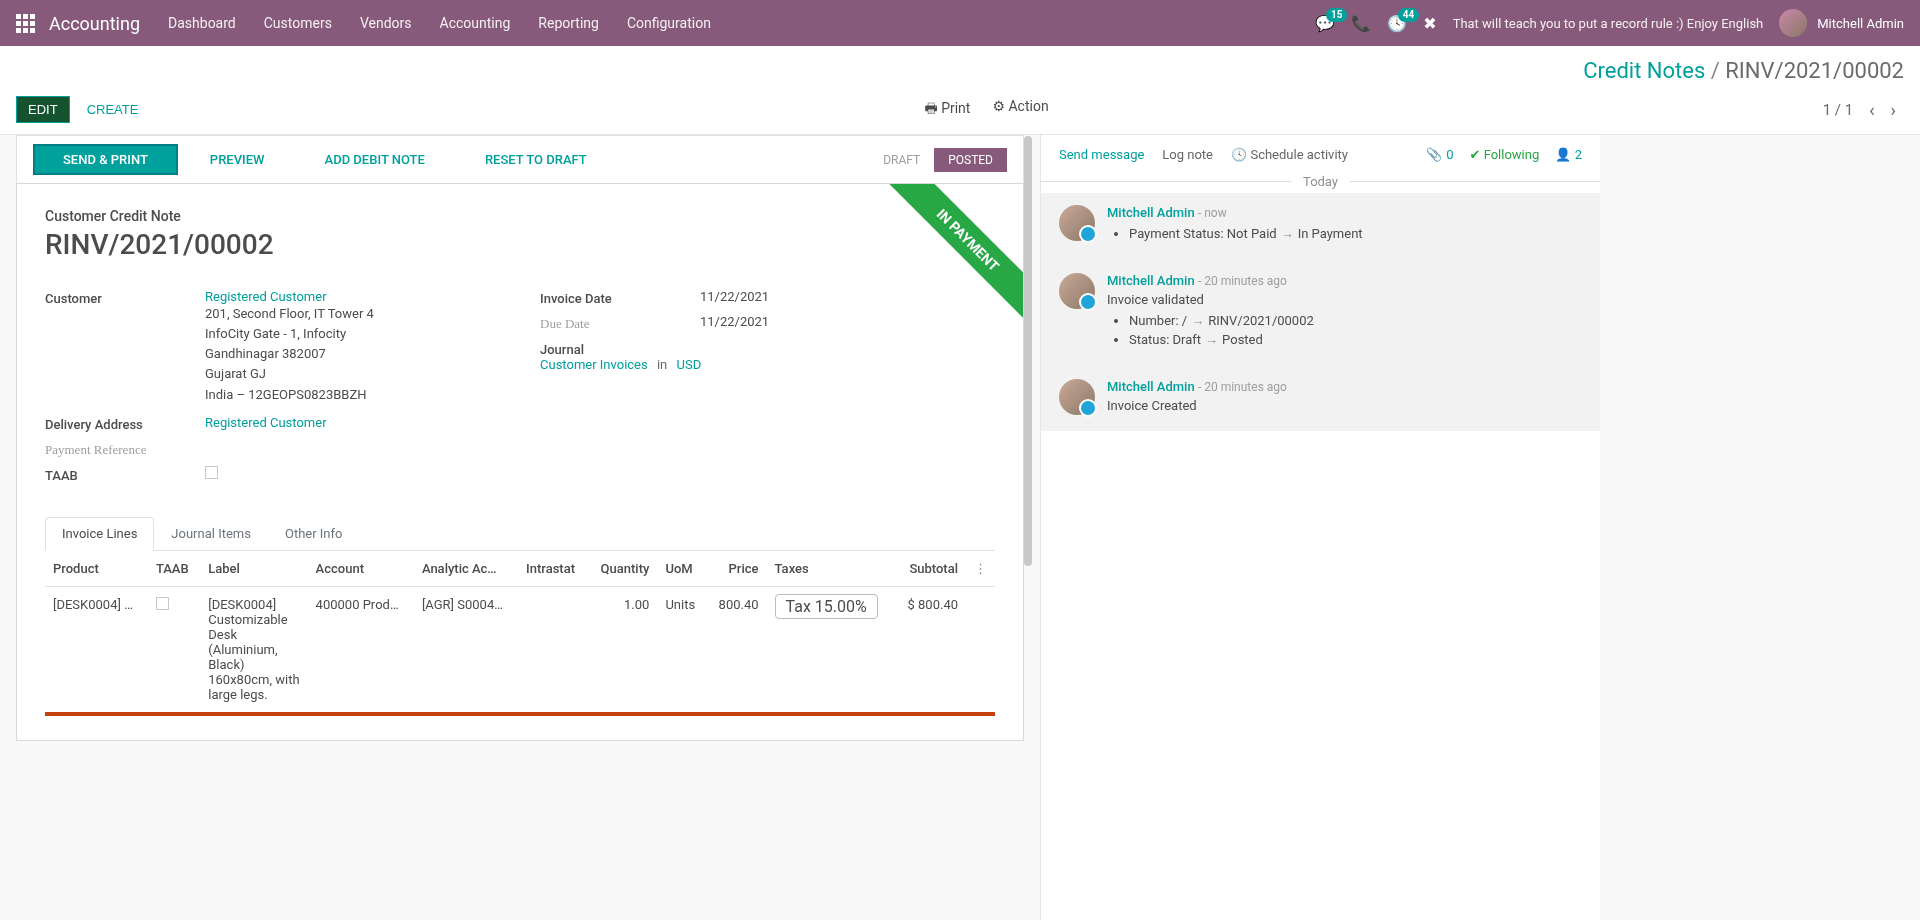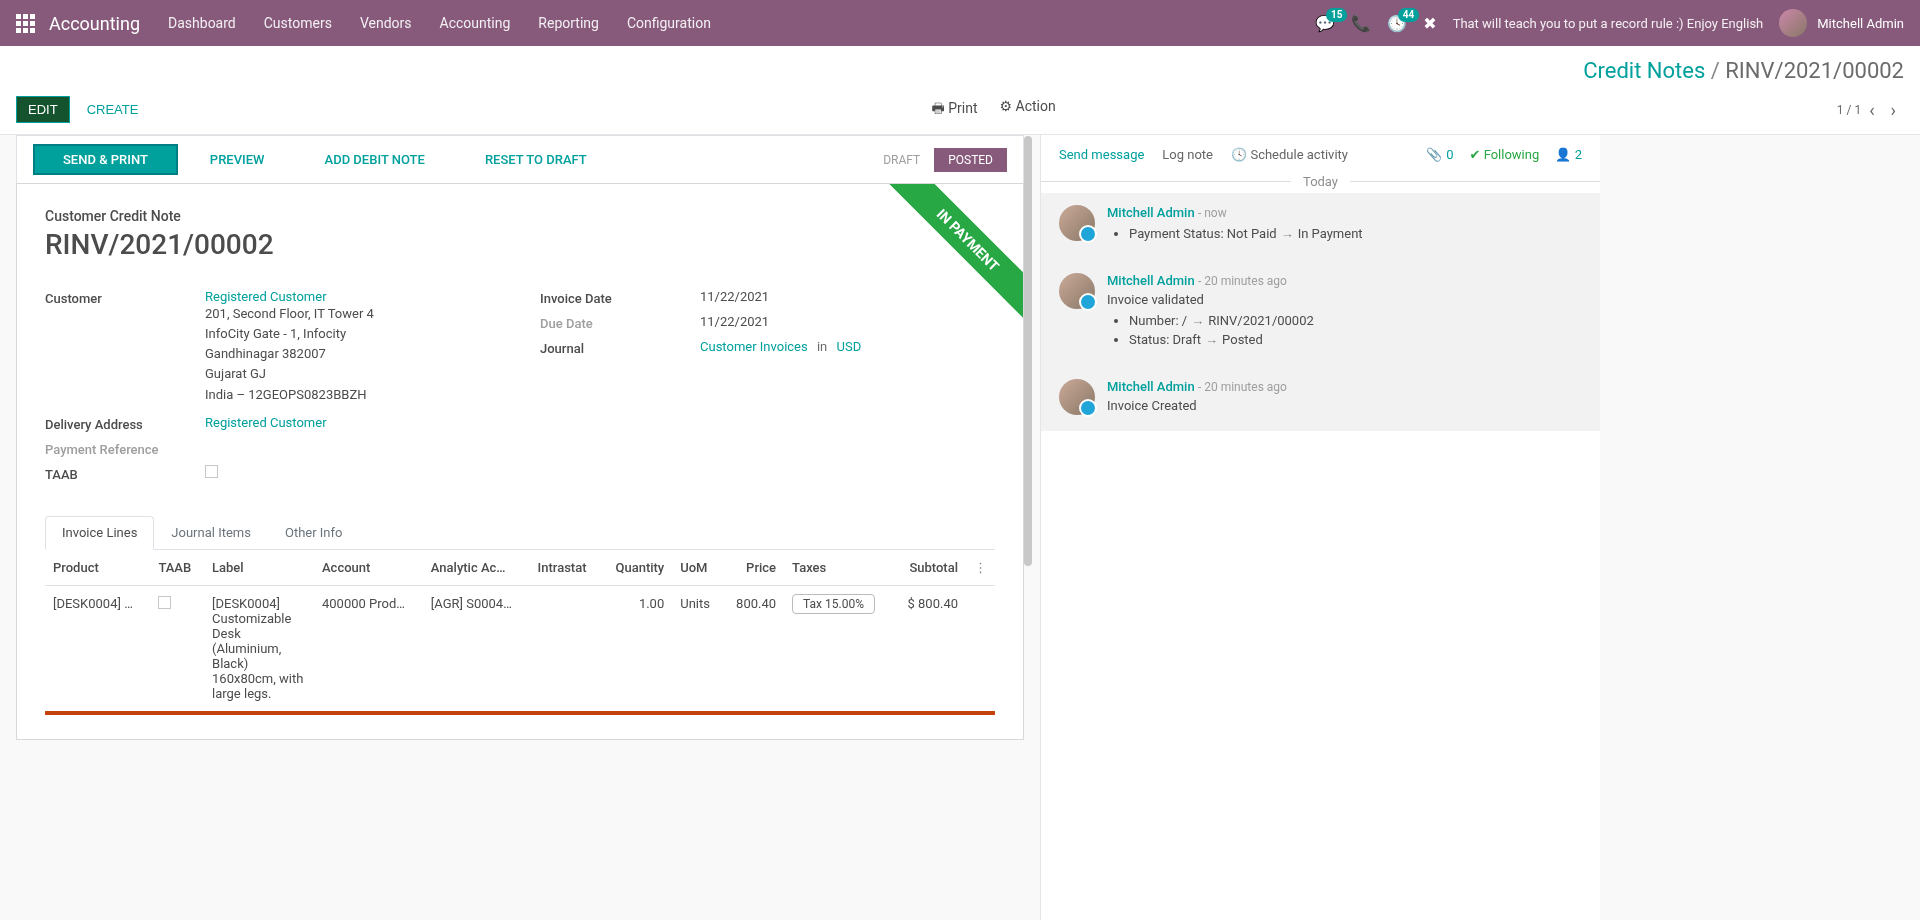--- a/index.html
+++ b/index.html
@@ -22,21 +22,21 @@
   
   .control-panel { background:#fff; border-bottom:1px solid #e5e5e5; padding: 12px 16px 10px; }
   .breadcrumb { font-size:22px; color:#6b6b6b; margin-bottom:12px;text-align:right; }
   .breadcrumb a { color:#00a09d; text-decoration:none; }
   .cp-row { display:flex; align-items:center; }
   .btn { padding:5px 11px; font-size:13px; border:1px solid transparent; cursor:pointer; font-weight:500; }
   .btn-primary { background:#14532d; color:#fff; border-color:#00a09d; }
   .btn-secondary { background:#fff; color:#00a09d;padding-left:16px; }
   .cp-center { flex:1; display:flex; justify-content:center; gap:22px; }
   .cp-action { color:#4c4c4c; cursor:pointer; font-size:14px; }
-  .pager { color:#6b6b6b; font-size:12px; }
+  .pager { color:#6b6b6b; font-size:15px; margin-right:8px; }
   .pager-arrow { color:#6b6b6b; padding:4px 8px; cursor:pointer; font-size:18px; }
 
   
   .statusbar { background:#fff; border-bottom:1px solid #dee2e6; padding:8px 16px; display:flex; align-items:center; }
   .status-btn { color:#00a09d; font-weight:500; font-size:13px; padding:6px 28px; cursor:pointer; margin-right:4px; }
   .status-btn.primary { background:#00a09d; color:#fff; border:2px solid #017e84; }
   .status-spacer { flex:1; }
   .status-chip { padding:5px 14px; font-size:12px; color:#9e9e9e; position:relative; }
   .status-chip.current { background:#875a7b; color:#fff; }
   .status-chip.current::before { content:""; position:absolute; left:-12px; top:0; border-top:14px solid transparent; border-bottom:14px solid transparent; border-left:12px solid #fff; height:0;width:0;}
@@ -50,38 +50,38 @@
   .sheet { position:relative; background:#fff; border:1px solid #d8d8d8; padding:24px 28px; margin-top:-1px; }
   .ribbon { position:absolute; top:0; right:0; width:150px; height:150px; overflow:hidden; }
   .ribbon span { position:absolute; width:210px; padding:8px 0; background:#28a745; color:#fff; text-align:center; font-weight:bold; font-size:14px; transform:rotate(45deg); top:40px; right:-50px; }
   .title-label { font-size:14px; font-weight:500; color:#4c4c4c; margin-bottom:4px; }
   .title { font-size:28px; font-weight:500; color:#4c4c4c; margin-bottom:28px; }
   
   .form-grid { display:flex; gap:40px; margin-bottom:28px;}
   .col { flex:1; }
   .field-row { display:flex; margin-bottom:6px; align-items:flex-start; }
   .field-label { width:160px; font-weight:500; font-size:13px; color:#4c4c4c; padding-top:2px; }
-  .field-label.muted { color:#9e9e9e; }
+  .field-label.muted { color:#9e9e9e;font-family:Liberation Serif, serif; }
   .field-value { flex:1; font-size:13px; }
   .link { color:#00a09d; cursor:pointer; }
   .address { line-height:1.55; }
   .sep { color:#6b6b6b; margin:0 6px; }
   .checkbox { width:13px; height:13px; border:1px solid #c8c8c8; display:inline-block; }
 
   
   .tabs { display:flex; border-bottom:1px solid #dee2e6; }
   .tab { padding:8px 16px; border:1px solid transparent; cursor:pointer; color:#6c757d; font-size:13px; }
   .tab.active { border:1px solid #dee2e6; border-bottom-color:#fff; margin-bottom:-1px; border-radius:4px 4px 0 0; color:#4c4c4c; }
   
   
   table { width:100%; border-collapse:collapse; font-size:13px; }
   th { text-align:left; padding:10px 8px; font-weight:500; color:#4c4c4c; border-bottom:1px solid #dee2e6; }
   th.r, td.r { text-align:right; }
   td { padding:10px 8px; vertical-align:top; border-bottom:4px solid #c2410c; }
-  .tax-chip { border:1px solid #bbb; border-radius:4px; padding:2px 10px; font-size:12px; color:#4c4c4c; }
+  .tax-chip { border:1px solid #bbb; border-radius:4px; padding:2px 10px; font-size:16px; color:#4c4c4c; }
   .kebab { color:#888; cursor:pointer; width:20px; text-align:center;}
 
   
   .chatter-top { display:flex; align-items:center; padding:12px 18px; border-bottom:0; }
   .ch-link { color:#00a09d; font-size:13px; cursor:pointer; margin-right:18px; }
   .ch-right { margin-left:auto; display:flex; align-items:center; gap:16px; }
   .ch-stat { font-size:13px; color:#888; cursor:pointer; }
   .ch-stat.green { color:#28a745; }
   .ch-stat.teal { color:#00a09d; }
   .separator-line { display:flex; align-items:center; text-align:center; color:#8f8f8f; font-size:13px; margin:0 0 4px;}
@@ -207,21 +207,21 @@
         </div>
         <div class="col">
           <div class="field-row">
             <div class="field-label">Invoice Date</div>
             <div class="field-value">11/22/2021</div>
           </div>
           <div class="field-row" style="margin-top:8px;">
             <div class="field-label muted">Due Date</div>
             <div class="field-value">11/22/2021</div>
           </div>
-          <div class="field-row" style="margin-top:8px;">
+          <div class="field-row" style="margin-top:8px;flex-direction:column;">
             <div class="field-label">Journal</div>
             <div class="field-value">
               <span class="link">Customer Invoices</span>
               <span class="sep">in</span>
               <span class="link">USD</span>
             </div>
           </div>
         </div>
       </div>
 

